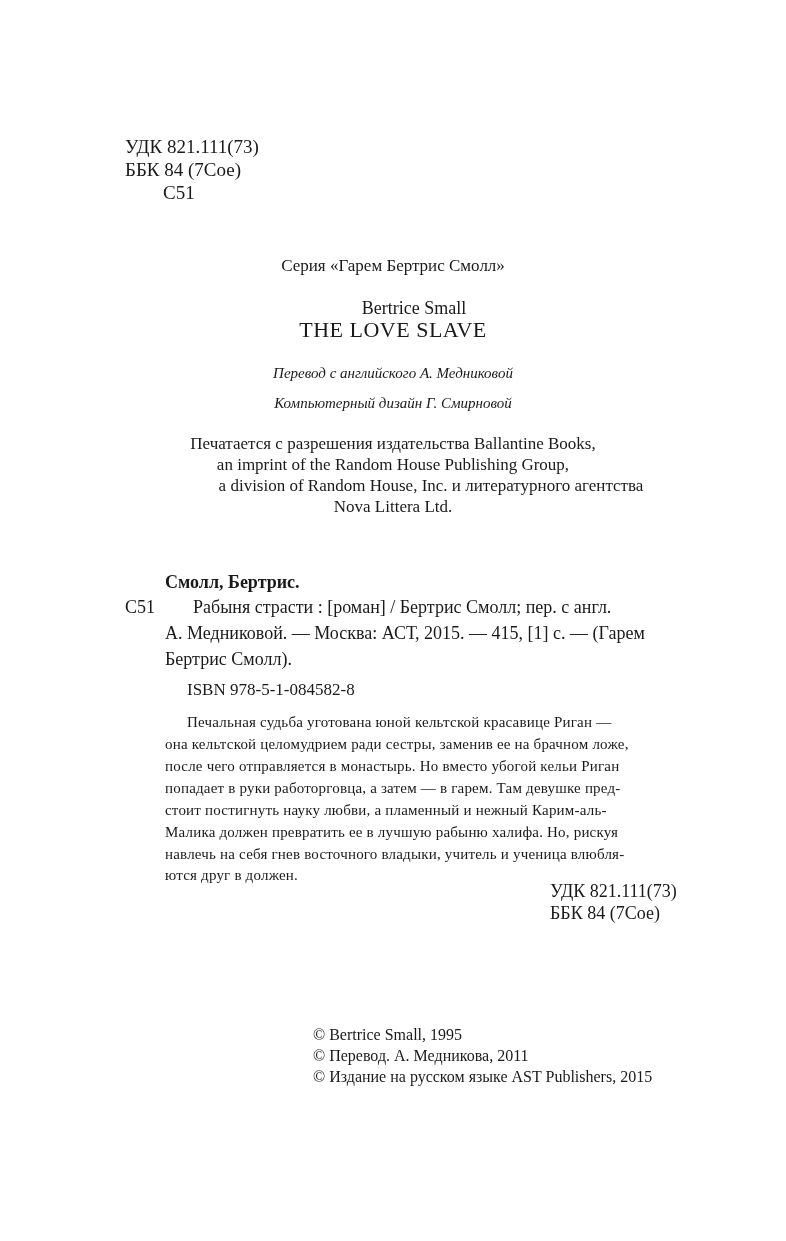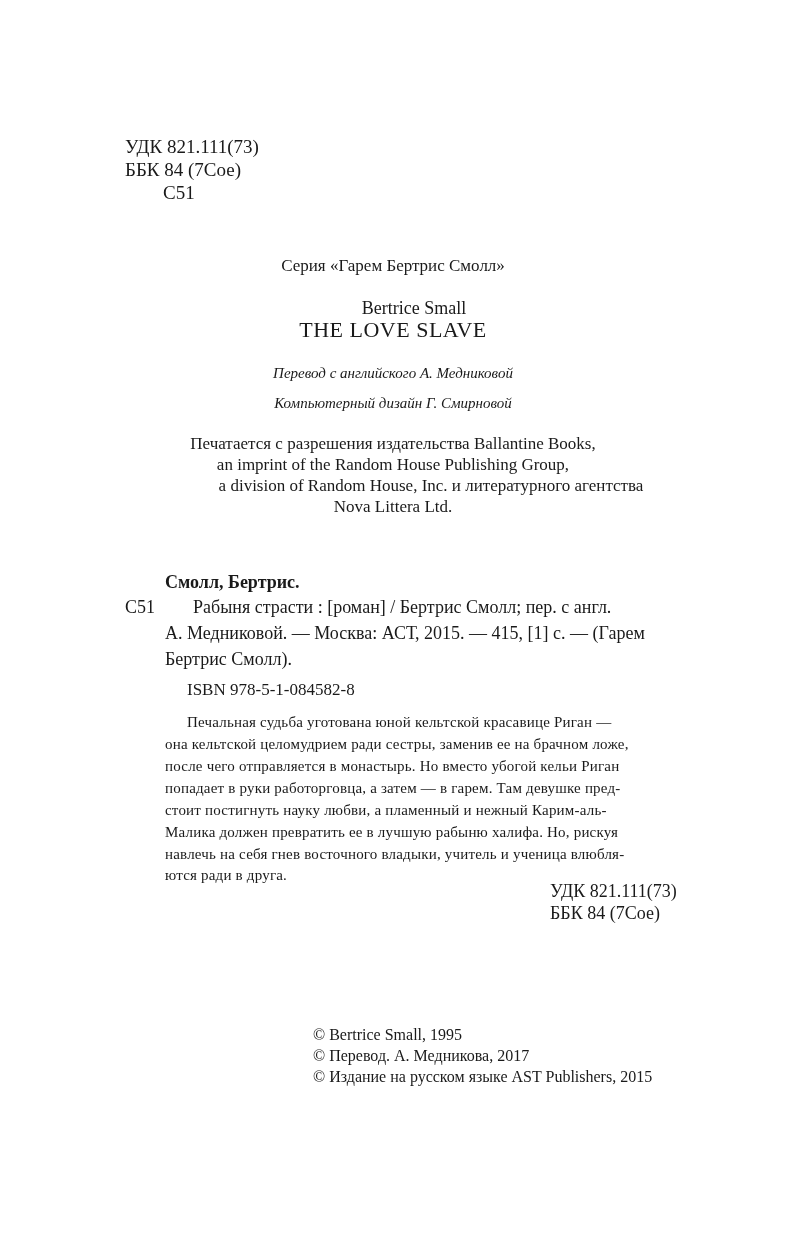--- a/index.html
+++ b/index.html
@@ -79,25 +79,25 @@
 </div>
 
 <div>
   <div class="abs annot ann1">Печальная судьба уготована юной кельтской красавице Риган —</div>
   <div class="abs annot ann2">она кельтской целомудрием ради сестры, заменив ее на брачном ложе,</div>
   <div class="abs annot ann3">после чего отправляется в монастырь. Но вместо убогой кельи Риган</div>
   <div class="abs annot ann4">попадает в руки работорговца, а затем — в гарем. Там девушке пред-</div>
   <div class="abs annot ann5">стоит постигнуть науку любви, а пламенный и нежный Карим-аль-</div>
   <div class="abs annot ann6">Малика должен превратить ее в лучшую рабыню халифа. Но, рискуя</div>
   <div class="abs annot ann7">навлечь на себя гнев восточного владыки, учитель и ученица влюбля-</div>
-  <div class="abs annot ann8">ются ради в друга.</div>
+  <div class="abs annot ann8">ются друг в должен.</div>
 </div>
 
 <div class="abs udk-bottom">
   <div>УДК 821.111(73)</div>
   <div>ББК 84 (7Сое)</div>
 </div>
 
 <div>
   <div class="abs copy copy1">© Bertrice Small, 1995</div>
-  <div class="abs copy copy2">© Перевод. А. Медникова, 2017</div>
+  <div class="abs copy copy2">© Перевод. А. Медникова, 2011</div>
   <div class="abs copy copy3">© Издание на русском языке AST Publishers, 2015</div>
 </div>
 
 </body></html>

